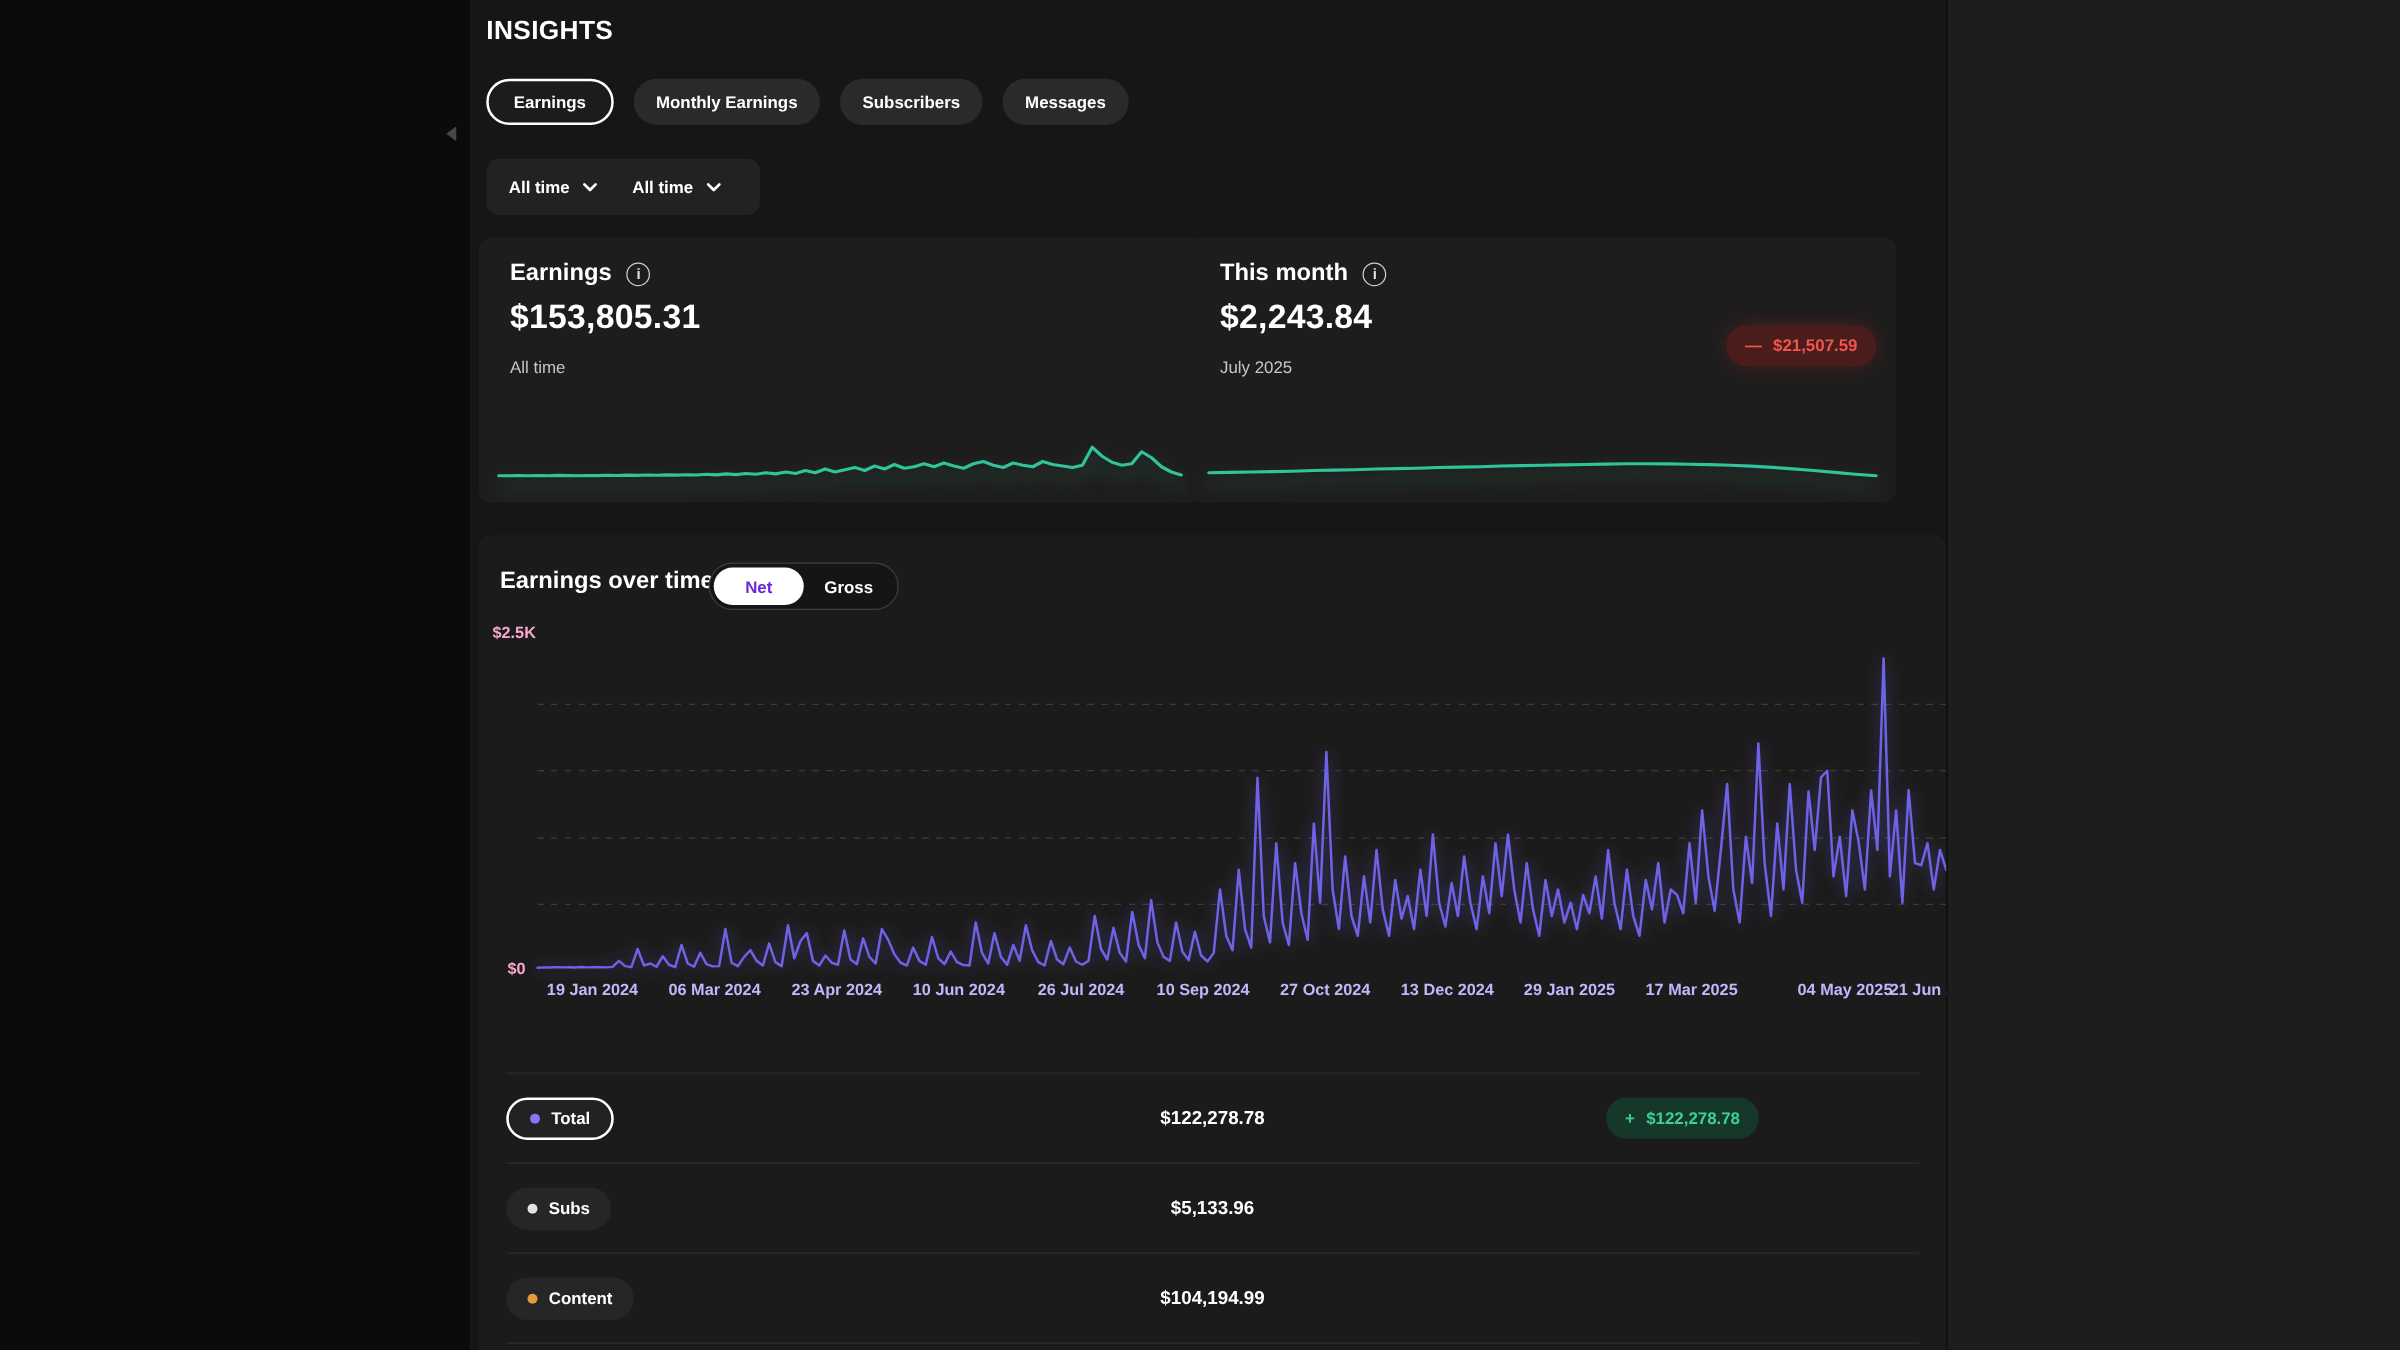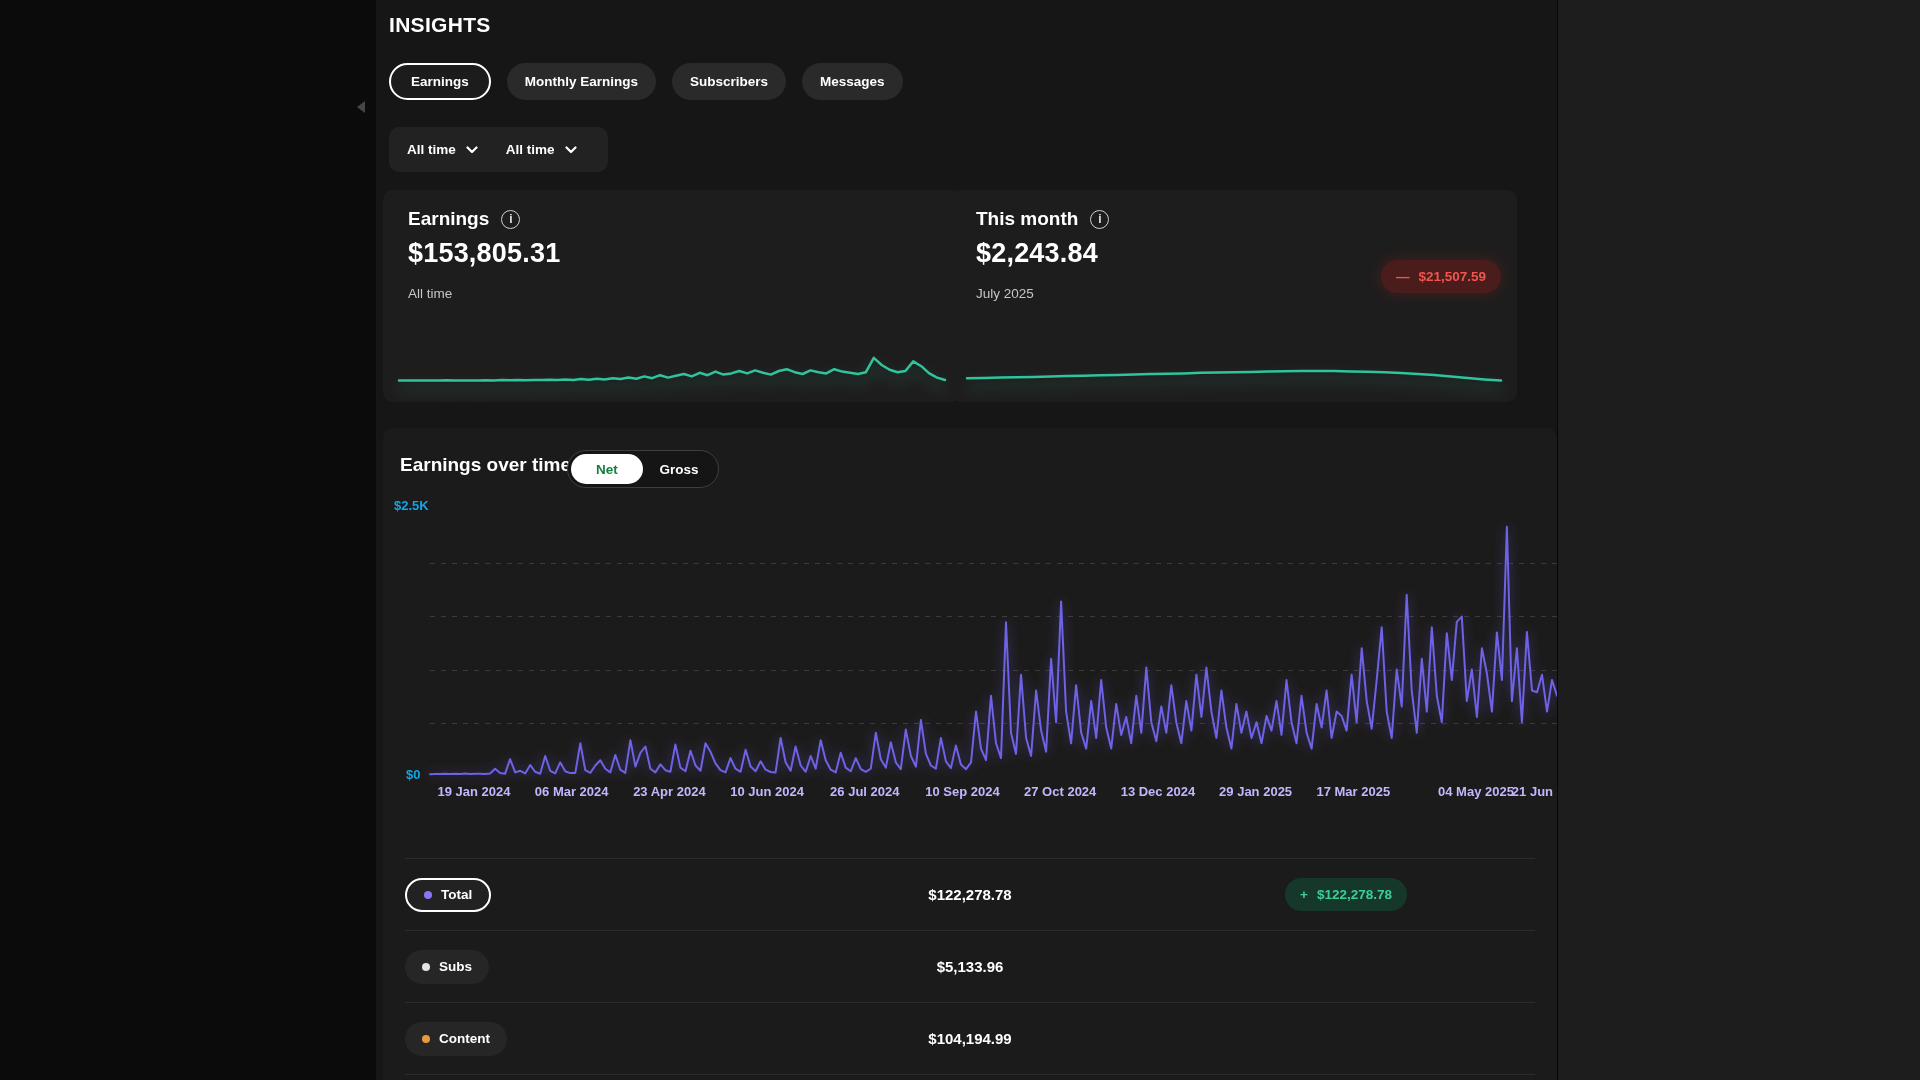--- a/index.html
+++ b/index.html
@@ -72,23 +72,23 @@
   #panel { left:7px; top:428px; width:1174px; height:652px; background:#1c1b1b;
     border-radius:10px 10px 0 0; overflow:hidden; }
   #panel-title { left:17px; top:26px; font-size:19px; font-weight:700; }
   #net-gross {
     left:184px; top:22px; height:38px; width:152px;
     border:1.5px solid #3f3e3e; background:#161515; border-radius:19px;
     display:flex; align-items:center; padding:3px;
   }
   .seg { flex:1; height:30px; border-radius:15px; display:flex; align-items:center; justify-content:center;
     font-size:13.5px; font-weight:700; cursor:pointer; }
-  .seg.selected { background:#fff; color:#15803d; }
-
-  .y-tick { font-size:13px; font-weight:700; color:#0ea5e9; }
+  .seg.selected { background:#fff; color:#6d28d9; }
+
+  .y-tick { font-size:13px; font-weight:700; color:#f9a8d4; }
   #y-top { left:11px; top:70px; }
   #y-zero { left:23px; top:339px; }
 
   #plot { left:47px; top:82px; width:1127px; height:266px; }
   .gridline { position:absolute; left:0; right:0; height:1px;
     background-image:repeating-linear-gradient(90deg, rgba(255,255,255,.14) 0 5px, transparent 5px 11px); }
   #main-chart { position:absolute; inset:0; width:100%; height:100%; overflow:visible;
     filter:drop-shadow(0 0 6px rgba(110,98,229,.45)); }
 
   #x-ticks { left:47px; top:356px; width:1127px; height:20px; }

